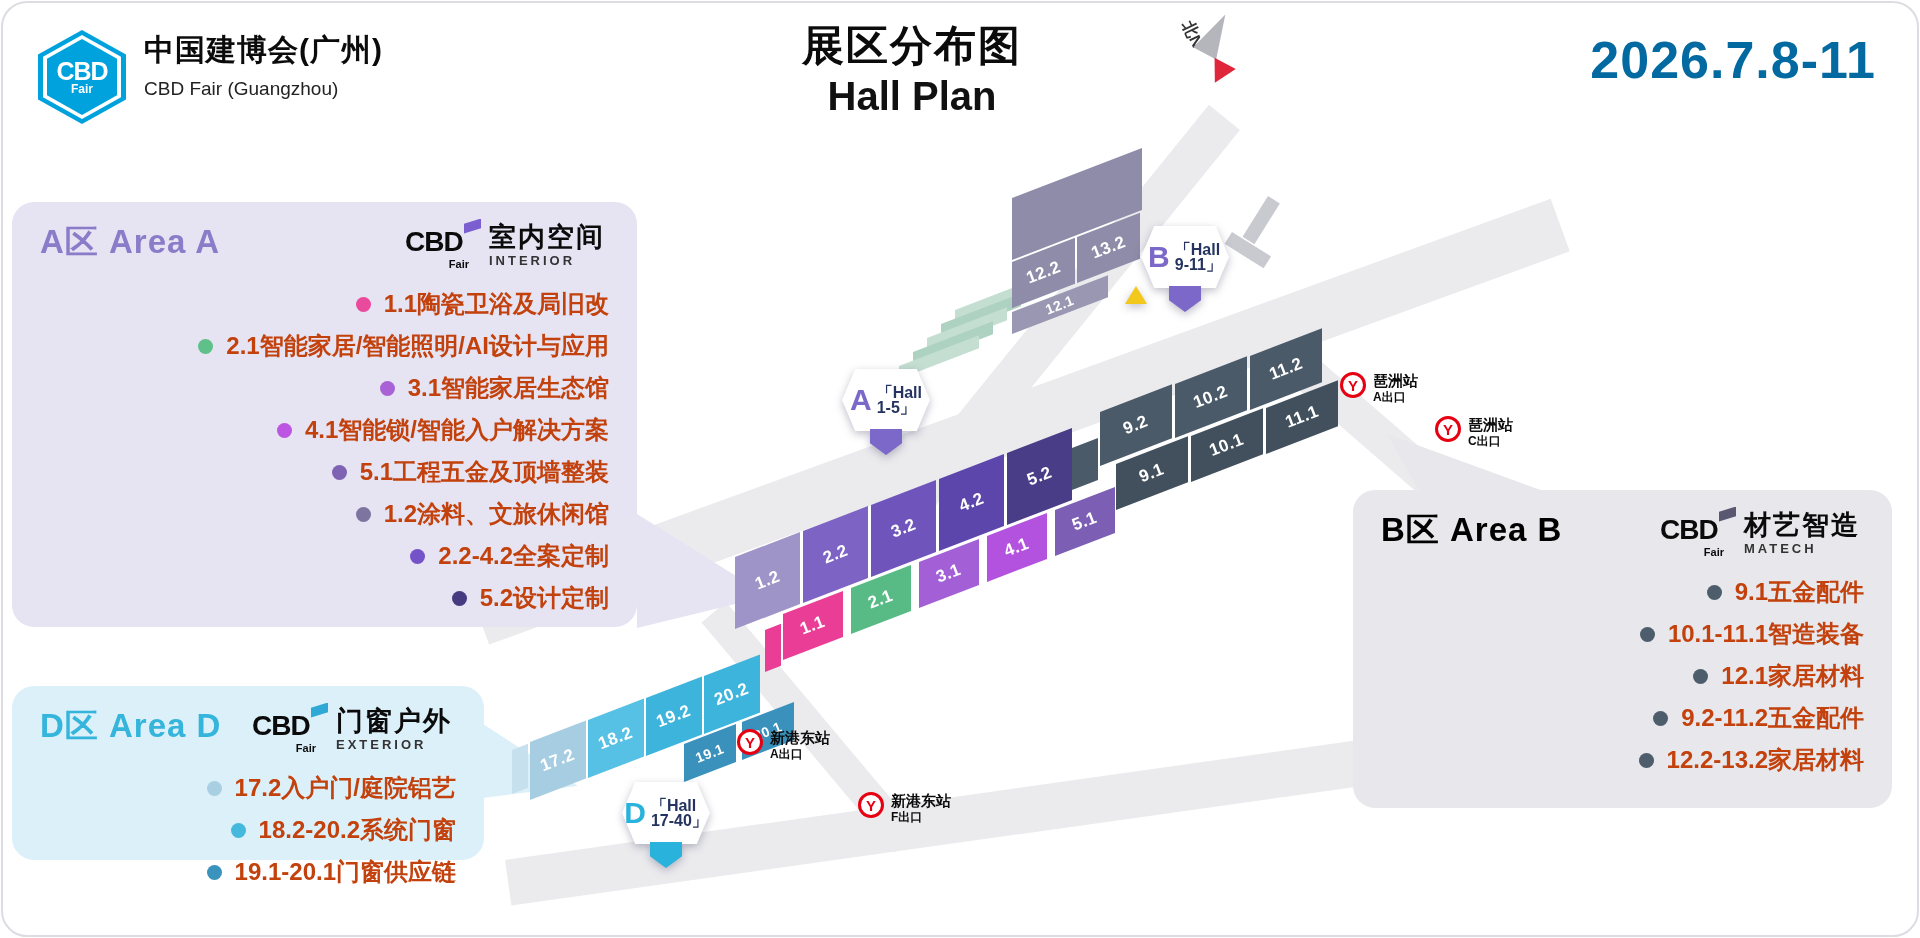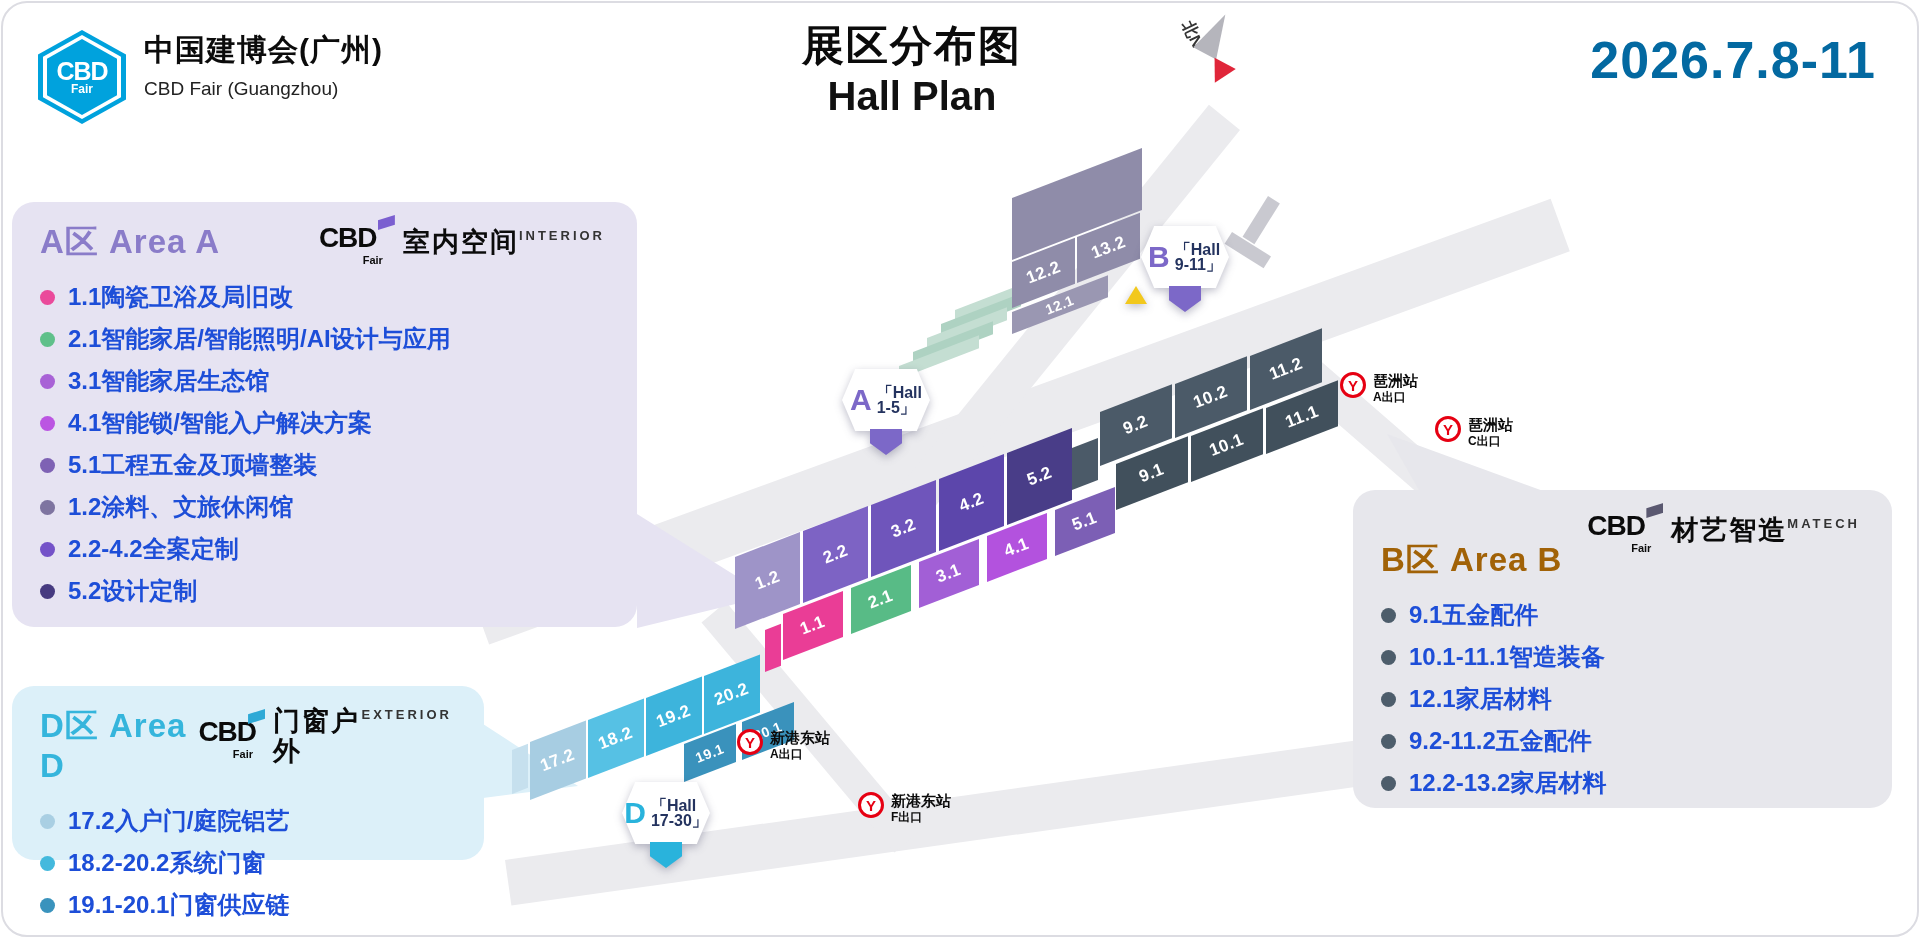--- a/index.html
+++ b/index.html
@@ -58,25 +58,25 @@
 
   
   .panel{position:absolute;border-radius:22px;padding:20px 28px;box-sizing:border-box;z-index:5;}
   .panel-head{display:flex;justify-content:space-between;align-items:flex-start;}
   .panel-title{margin:0;font-size:33px;font-weight:700;letter-spacing:1px;line-height:40px;}
   .panel-brand{display:flex;align-items:center;gap:14px;padding-right:4px;}
   .cbd-mini{position:relative;display:inline-block;width:70px;height:40px;}
   .cbd-mini b{font-size:28px;font-weight:900;color:#0b0b0b;letter-spacing:-1px;}
   .cbd-mini i{position:absolute;right:6px;bottom:-4px;font-size:11px;font-weight:700;font-style:normal;color:#0b0b0b;}
   .cbd-flag{position:absolute;right:-6px;top:-7px;width:17px;height:15px;clip-path:polygon(0 100%,0 35%,100% 0,100% 65%);}
-  .brand-text{display:flex;flex-direction:row;}
+  .brand-text{display:flex;flex-direction:column;}
   .brand-text b{font-size:27px;font-weight:900;color:#0b0b0b;letter-spacing:2px;line-height:30px;}
   .brand-text i{font-style:normal;font-size:13px;font-weight:600;letter-spacing:3px;color:#333;line-height:17px;}
   .legend{list-style:none;margin:14px 0 0;padding:0;}
-  .legend li{display:flex;align-items:center;gap:13px;height:42px;font-size:24px;font-weight:700;color:#1d4ed8;}
+  .legend li{display:flex;align-items:center;gap:13px;height:42px;font-size:24px;font-weight:700;color:#c2410c;justify-content:flex-end;}
   .dot{width:15px;height:15px;border-radius:50%;flex:0 0 15px;}
 </style>
 </head>
 <body>
 
 <div class="frame"></div>
 
 <div class="logo-hex" style="background: rgb(0, 162, 221);">
   <div class="hex2">
     <div class="hex3" style="background: rgb(0, 162, 221);">
@@ -227,21 +227,21 @@
     </div>
     <div class="hex-banner" style="background: rgb(124, 104, 200);"></div>
     <span class="warn" style="border-bottom-color: rgb(242, 200, 29);"></span>
   </div>
 
   <div class="badge" style="left:622px;top:782px;">
     <div class="hex">
       <span class="hex-letter" style="color: rgb(41, 179, 220);">D</span>
       <span class="hex-text">
         <b>「Hall</b>
-        <b>17-30」</b>
+        <b>17-40」</b>
       </span>
     </div>
     <div class="hex-banner" style="background: rgb(41, 179, 220);"></div>
   </div>
 
   <div class="station" style="left:1340px;top:372px;">
     <span class="metro-icon">Y</span>
     <span class="st-txt">
       <span class="st-name">琶洲站</span>
       <span class="st-exit">A出口</span>
@@ -347,21 +347,21 @@
       </li>
     <li>
         <span class="dot" style="background: rgb(58, 147, 189);"></span>
         <span>19.1-20.1门窗供应链</span>
       </li>
   </ul>
 </aside>
 
 <aside class="panel" style="left: 1353px; top: 490px; width: 539px; height: 318px; background: rgb(231, 231, 236);">
   <div class="panel-head">
-    <h2 class="panel-title" style="color: #a16207; margin-top: 30px;">B区 Area B</h2>
+    <h2 class="panel-title" style="color: #000000;">B区 Area B</h2>
     <div class="panel-brand">
       <span class="cbd-mini">
         <span class="cbd-flag" style="background: rgb(90, 88, 112);"></span>
         <b>CBD</b>
         <i>Fair</i>
       </span>
       <span class="brand-text">
         <b>材艺智造</b>
         <i>MATECH</i>
       </span>

